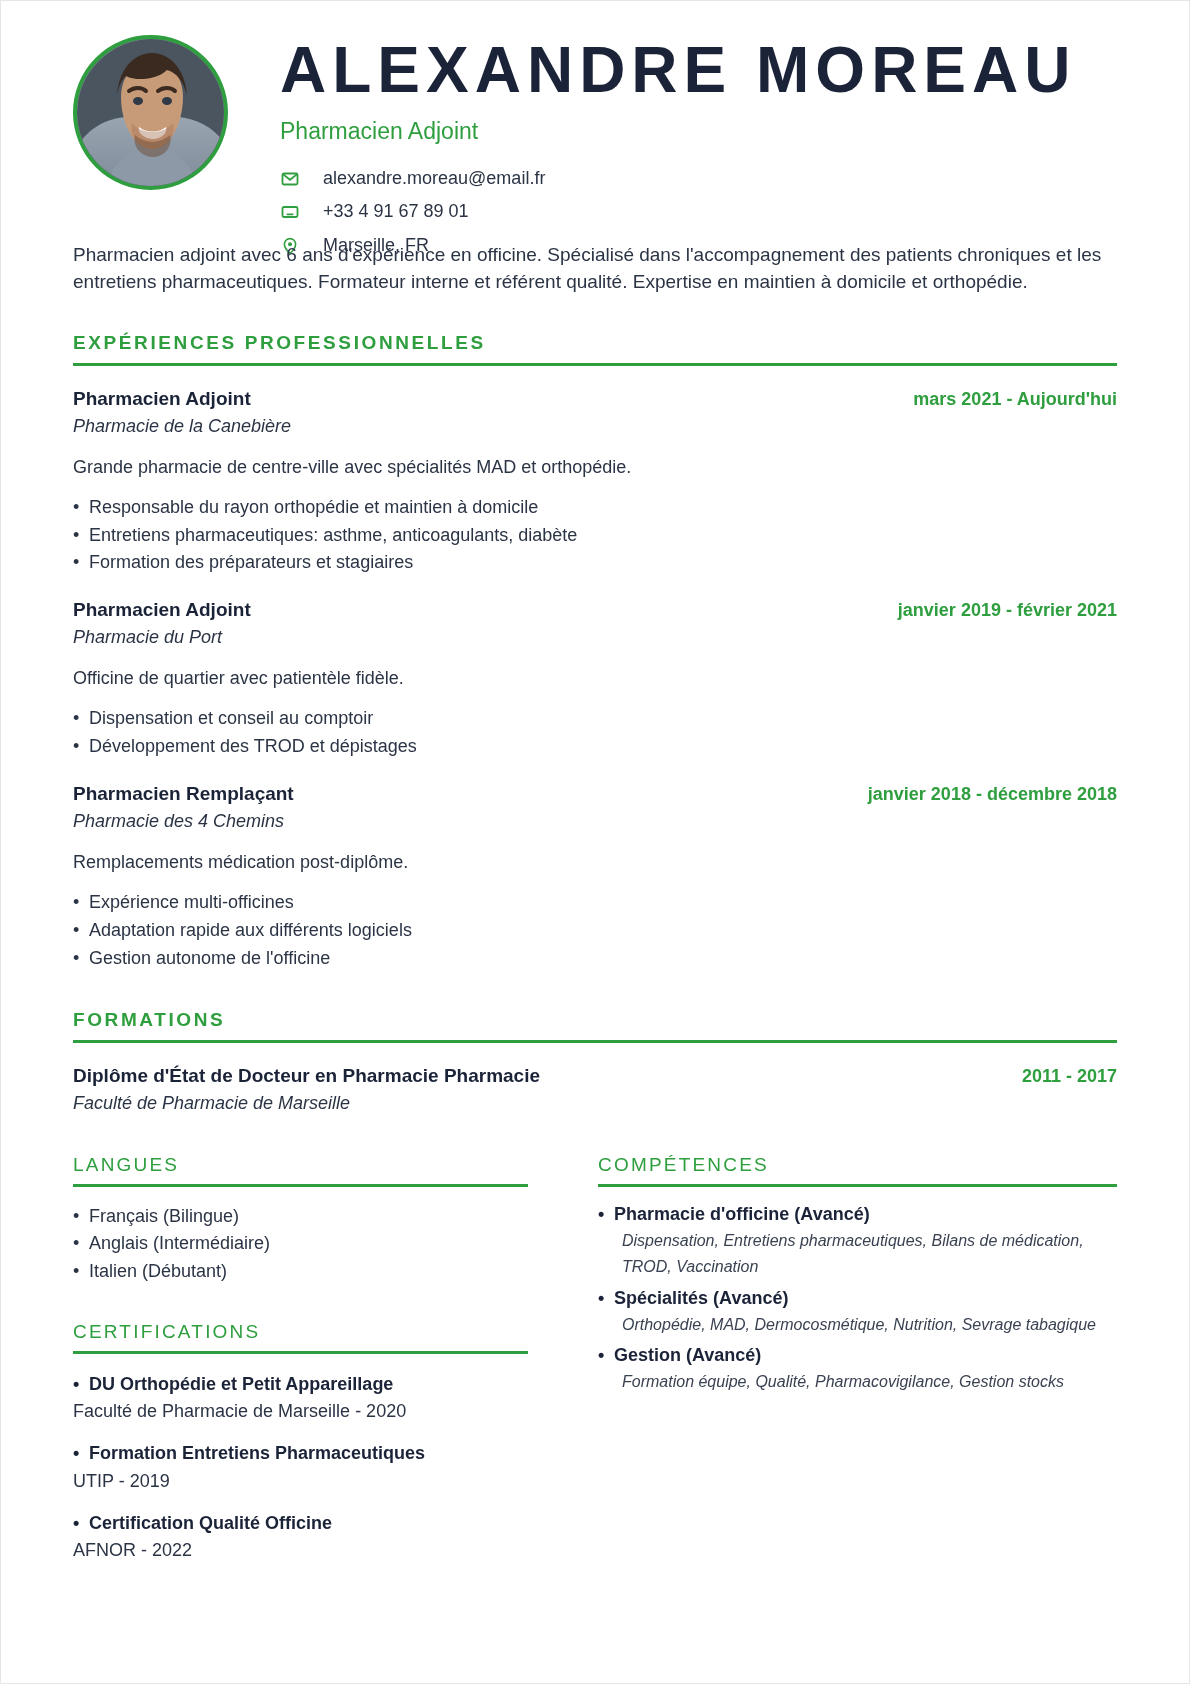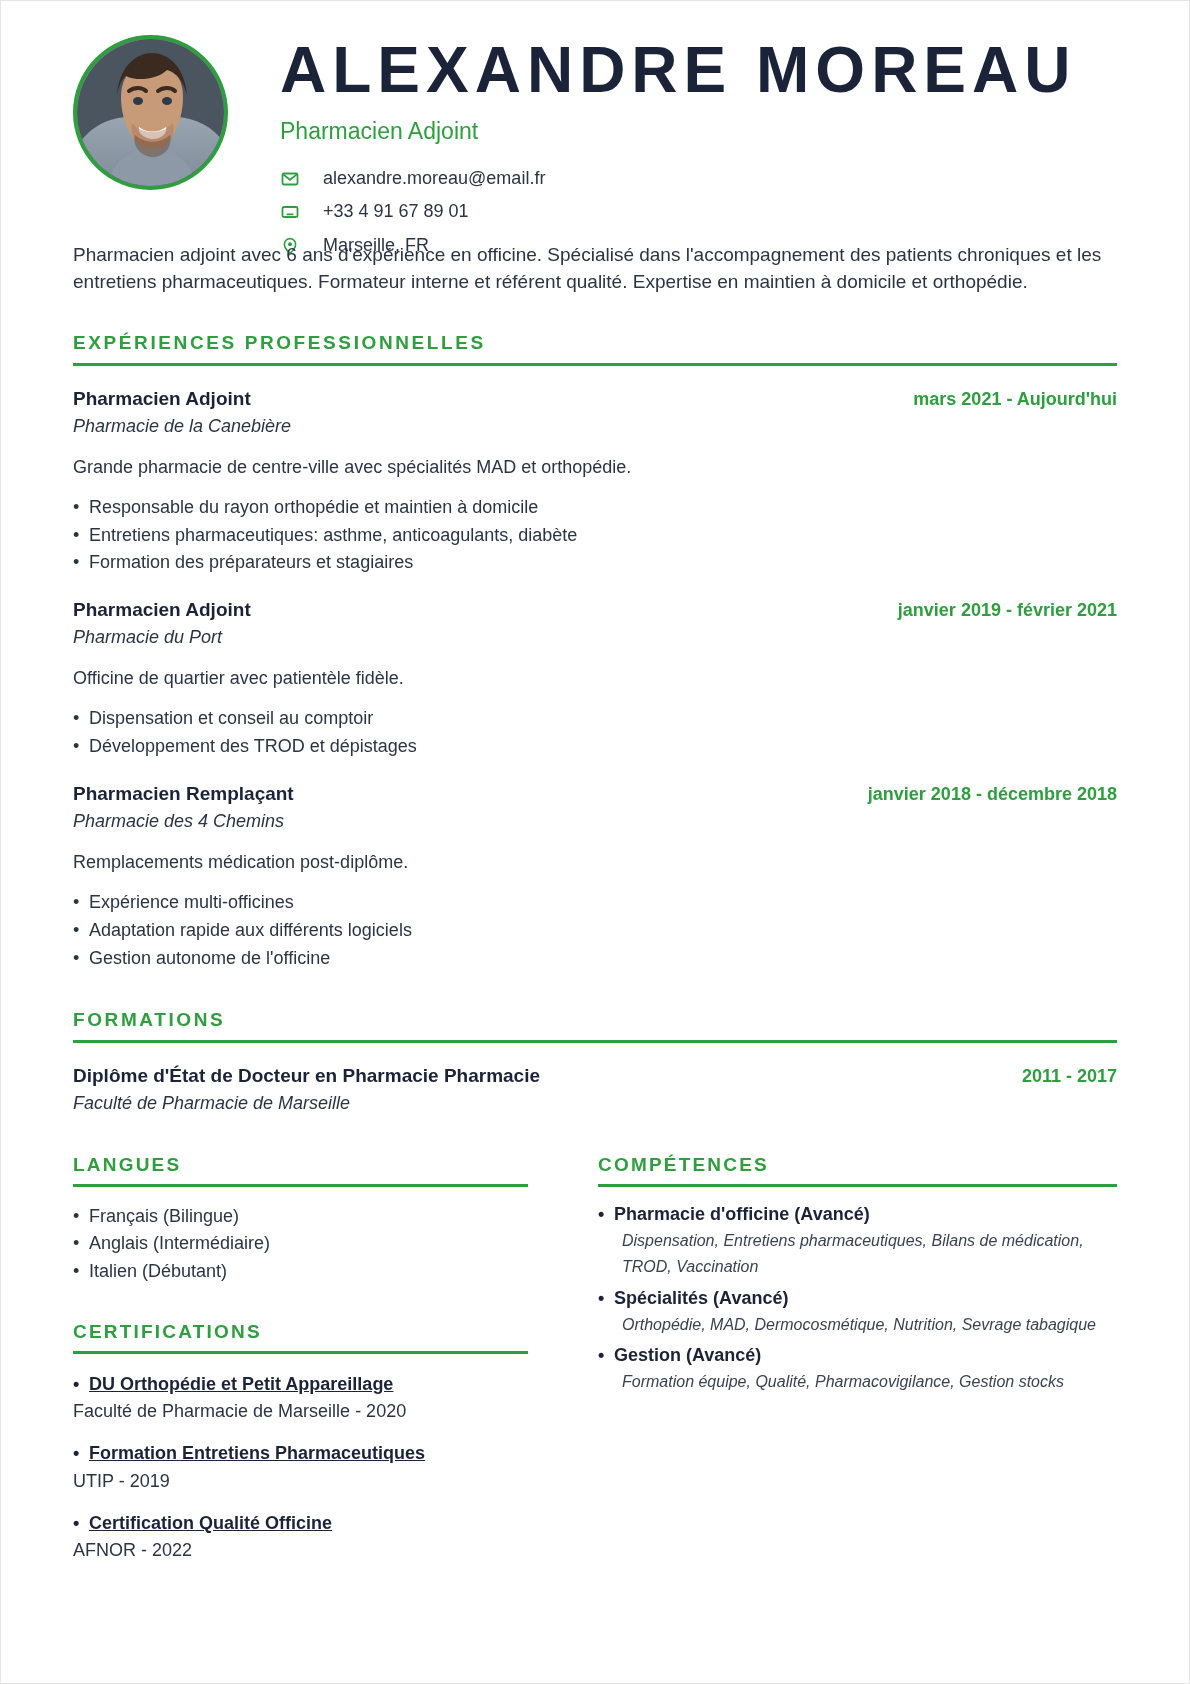--- a/index.html
+++ b/index.html
@@ -178,21 +178,21 @@
   .col-gap {
     width: 70px;
     flex: 0 0 auto;
   }
   .col-right {
     flex: 1 1 auto;
     min-width: 0;
   }
   .sub-head {
     font-size: 19px;
-    font-weight: 700;
+    font-weight: 400;
     letter-spacing: 2.2px;
     color: #2e9e3e;
     text-transform: uppercase;
   }
   .sub-rule {
     height: 3px;
     background: #2e9e3e;
     margin-top: 8px;
   }
   .plain-list {
@@ -217,21 +217,20 @@
   .cert {
     margin-top: 18px;
   }
   .cert-name {
     font-size: 18px;
     font-weight: 700;
     color: #1b2338;
     padding-left: 16px;
     position: relative;
     line-height: 1.35;
-    text-decoration: underline;
   }
   .cert-name:before {
     content: "\2022";
     position: absolute;
     left: 0;
     top: 0;
   }
   .cert-meta {
     font-size: 18px;
     color: #2b3445;

